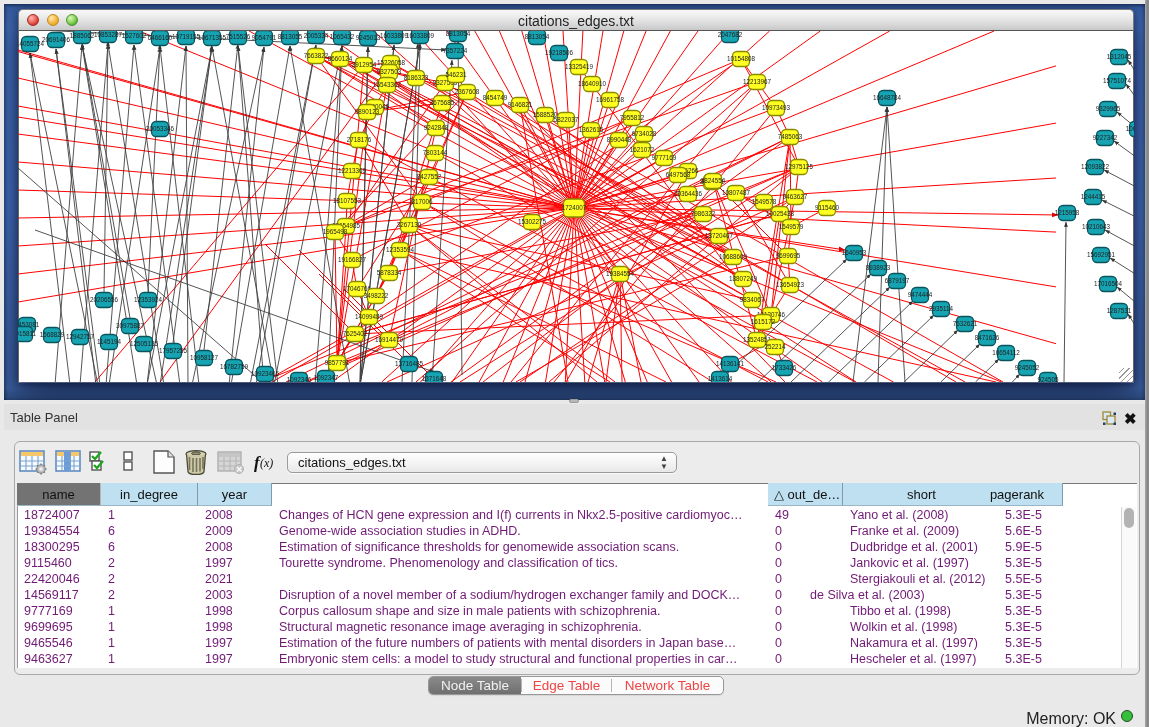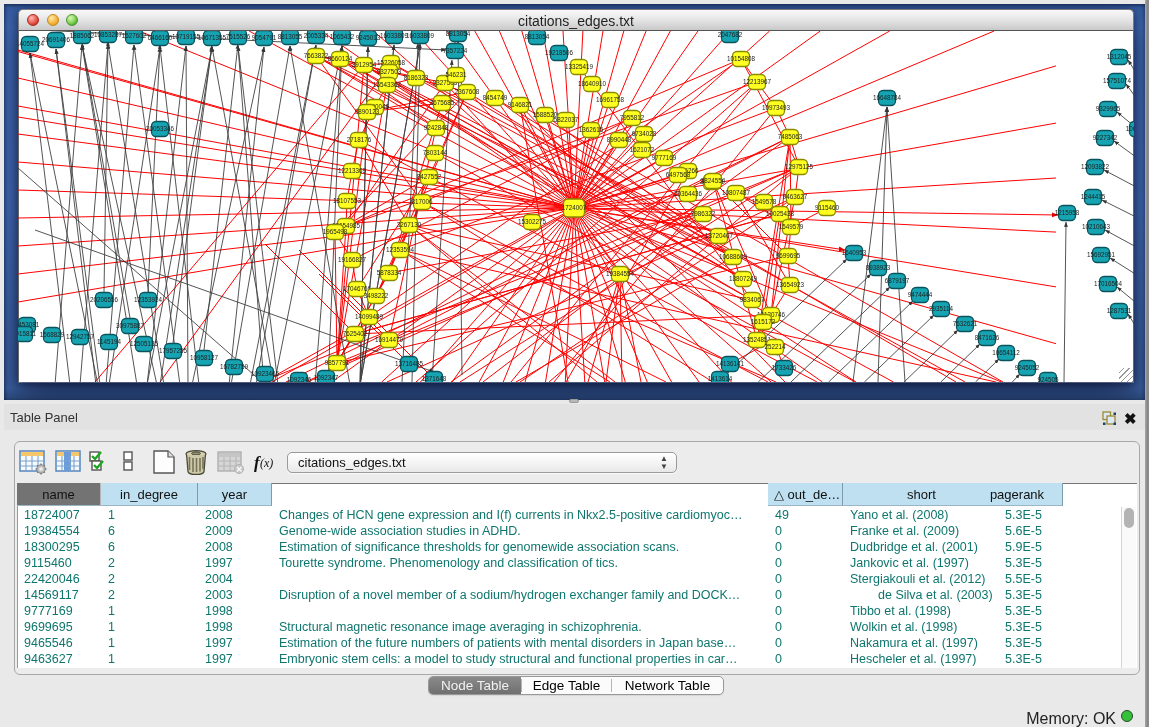--- a/index.html
+++ b/index.html
@@ -26,32 +26,32 @@
 #grip{position:absolute;right:1px;bottom:0;width:14px;height:14px;
  background:repeating-linear-gradient(135deg,transparent 0 3px,#9a9a9a 3px 4px)}
 
 #tp-title{position:absolute;left:10px;top:410px;font-size:13px;color:#333}
 #tpbox{position:absolute;left:14px;top:441px;width:1126px;height:234px;background:#ececec;
  border:1px solid #a8a8a8;border-radius:6px}
 #tblwrap{position:absolute;left:17px;top:483px;width:1120px;height:185px;background:#fff;
  border-top:1px solid #777;border-left:1px solid #9a9a9a}
 .hcell{position:absolute;top:483px;height:23px;background:#bfe0f0;border-right:1px solid #7e9cab;
  font-size:13px;color:#111;text-align:center;line-height:23px;border-bottom:1px solid #9ab6c4}
-.trow{position:absolute;left:0;top:0;width:1116px;height:16px;font-size:12.5px;color:#0f766e}
+.trow{position:absolute;left:0;top:0;width:1116px;height:16px;font-size:12.5px;color:#701a75}
 .trow span{position:absolute;top:0;line-height:16px;white-space:pre}
 
 #combo{position:absolute;left:287px;top:452px;width:390px;height:21px;border:1px solid #9a9a9a;
  border-radius:5px;background:linear-gradient(180deg,#fff,#f2f2f2 60%,#e8e8e8);
  font-size:13px;color:#111;line-height:20px;padding-left:10px;
  box-shadow:0 1px 1px rgba(255,255,255,.8)}
 #combo .ar{position:absolute;right:8px;top:2px;font-size:8px;color:#444;line-height:8px}
 
 #tabs{position:absolute;left:428px;top:676px;height:19px;border:1px solid #989898;border-radius:5px;
  background:#fbfbfb;display:flex;box-shadow:0 1px 1px rgba(0,0,0,.08)}
-#tabs .seg{font-size:13.5px;color:#000000;line-height:18px;text-align:center}
+#tabs .seg{font-size:13.5px;color:#ef4444;line-height:18px;text-align:center}
 #tabs .sel{background:linear-gradient(180deg,#8a8a8a,#6f6f6f);color:#f2f2f2;border-radius:4px 0 0 4px}
 #tabs .sep{width:1px;background:#b5b5b5;margin:2px 0}
 #mem{position:absolute;right:33px;top:710px;font-size:16px;color:#222}
 #memdot{position:absolute;right:16px;top:710px;width:12px;height:12px;border-radius:50%;
  background:#35c03a;border:1.5px solid #2a4a2a}
 
 #fico{position:absolute;left:1102px;top:411px;width:15px;height:15px}
 #xico{position:absolute;left:1124px;top:410px;width:15px;height:16px;font-size:15px;font-weight:bold;color:#111}
 .scrollbar{position:absolute;left:1121px;top:507px;width:15px;height:161px;background:#fafafa;border-left:1px solid #d5d5d5}
 .thumb{position:absolute;left:2px;top:1px;width:10px;height:20px;background:#b3b3b3;border-radius:5px}
@@ -1035,38 +1035,39 @@
       <span style="left:108px">2</span>
       <span style="left:205px">1997</span>
       <span style="left:279px">Tourette syndrome. Phenomenology and classification of tics.</span>
       <span style="left:775px">0</span>
       <span style="left:850px">Jankovic et al. (1997)</span>
       <span style="left:1005px">5.3E-5</span>
     </div>
 <div class="trow" style="top:571px">
       <span style="left:24px">22420046</span>
       <span style="left:108px">2</span>
-      <span style="left:205px">2004</span>
+      <span style="left:205px">2021</span>
       <span style="left:775px">0</span>
       <span style="left:850px">Stergiakouli et al. (2012)</span>
       <span style="left:1005px">5.5E-5</span>
     </div>
 <div class="trow" style="top:587px">
       <span style="left:24px">14569117</span>
       <span style="left:108px">2</span>
       <span style="left:205px">2003</span>
       <span style="left:279px">Disruption of a novel member of a sodium/hydrogen exchanger family and DOCK…</span>
       <span style="left:775px">0</span>
-      <span style="left:878px">de Silva et al. (2003)</span>
+      <span style="left:810px">de Silva et al. (2003)</span>
       <span style="left:1005px">5.3E-5</span>
     </div>
 <div class="trow" style="top:603px">
       <span style="left:24px">9777169</span>
       <span style="left:108px">1</span>
       <span style="left:205px">1998</span>
+      <span style="left:279px">Corpus callosum shape and size in male patients with schizophrenia.</span>
       <span style="left:775px">0</span>
       <span style="left:850px">Tibbo et al. (1998)</span>
       <span style="left:1005px">5.3E-5</span>
     </div>
 <div class="trow" style="top:619px">
       <span style="left:24px">9699695</span>
       <span style="left:108px">1</span>
       <span style="left:205px">1998</span>
       <span style="left:279px">Structural magnetic resonance image averaging in schizophrenia.</span>
       <span style="left:775px">0</span>

